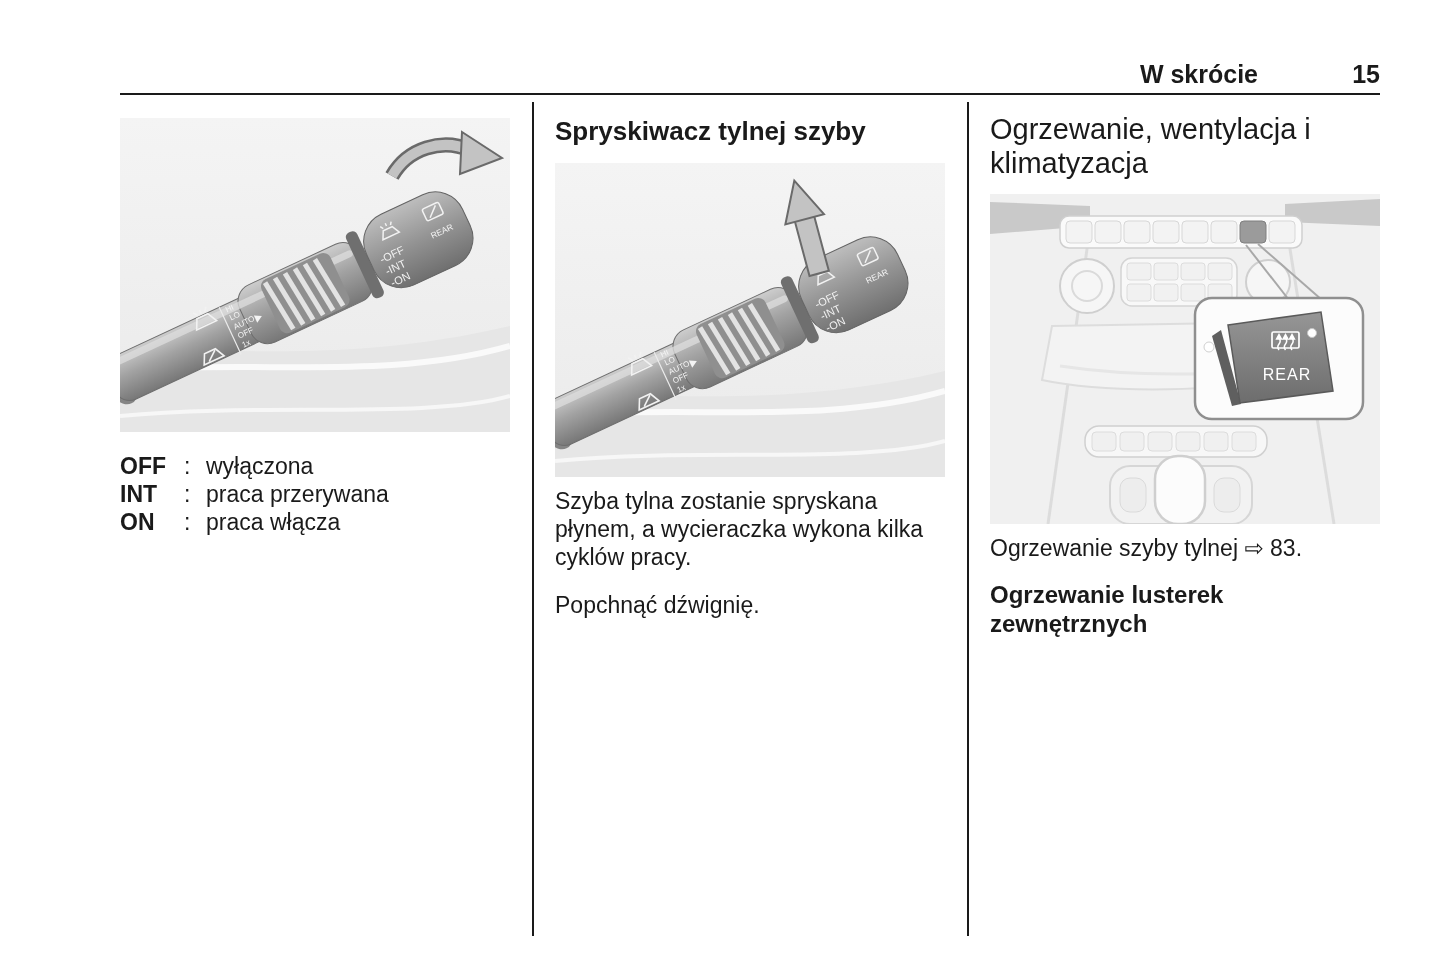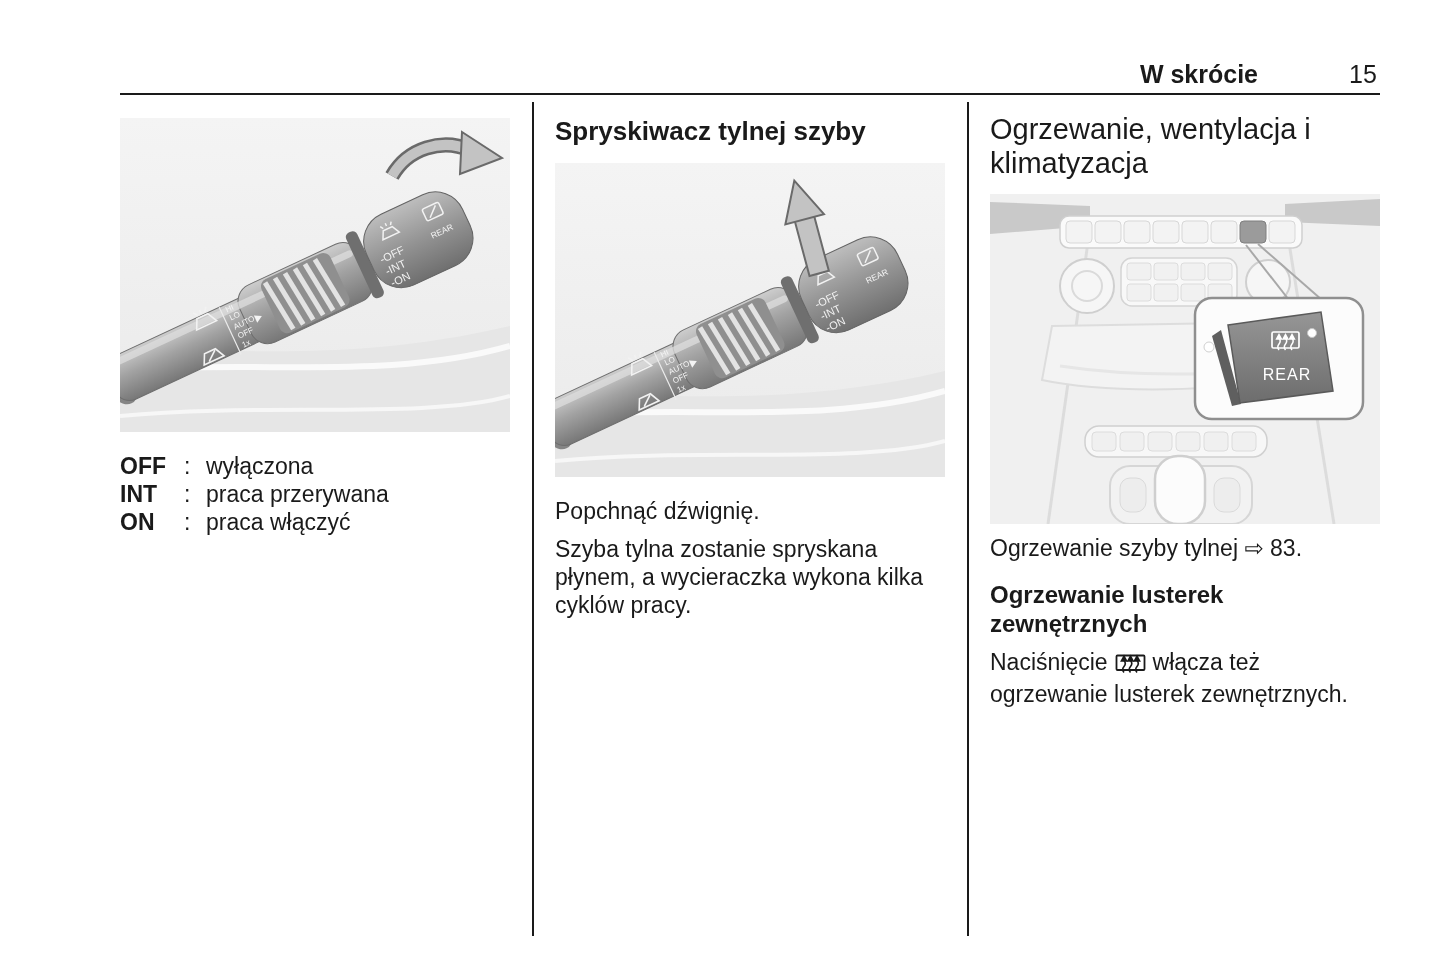--- a/index.html
+++ b/index.html
@@ -4,21 +4,21 @@
 <style>
   * { margin:0; padding:0; box-sizing:border-box; }
   html,body { width:1445px; height:965px; background:#ffffff; overflow:hidden;
               font-family:"Liberation Sans", sans-serif; color:#1a1a1a; }
   .page { position:relative; width:1445px; height:965px;margin-top:16px; }
 
   
   .hdr { position:absolute; top:44px; left:120px; width:1260px;
          display:flex; justify-content:flex-end; align-items:baseline; }
   .hdr .chapter { font-size:25px; font-weight:bold; }
-  .hdr .pagenum { font-size:25px; font-weight:normal; margin-left:88px; width:34px; text-align:center; }
+  .hdr .pagenum { font-size:25px; font-weight:bold; margin-left:88px; width:34px; text-align:right; }
   .hrule { position:absolute; top:77px; left:120px; width:1260px; height:2px; background:#1a1a1a; }
 
   
   .cols { position:absolute; top:86px; left:120px; width:1260px; height:838px;
           display:grid; grid-template-columns:390px 45px 390px 45px 390px; }
   .vsep { width:2px; height:834px; background:#1a1a1a; justify-self:center; }
 
   h2.colhead { font-size:26px; line-height:31px; font-weight:bold; margin-top:14px; }
   h1.bighead { font-size:29px; line-height:34px; font-weight:normal; margin-top:10px; }
   h3.subhead { font-size:24px; line-height:29px; font-weight:bold; }
@@ -137,21 +137,21 @@
 
       <div class="defs">
         <span class="term">OFF</span>
         <span class="colon">:</span>
         <span class="desc">wyłączona</span>
         <span class="term">INT</span>
         <span class="colon">:</span>
         <span class="desc">praca przerywana</span>
         <span class="term">ON</span>
         <span class="colon">:</span>
-        <span class="desc">praca włączyć</span>
+        <span class="desc">praca włącza</span>
       </div>
     </section>
 
     <div class="vsep"></div>
 
     <section class="col2">
       <h2 class="colhead">Spryskiwacz tylnej szyby</h2>
 
       <figure class="fig">
         <svg width="390" height="314" viewBox="0 0 390 314">
@@ -223,22 +223,22 @@
             <text x="334" y="175" font-size="8.5" fill="#f2f2f2" text-anchor="middle">REAR</text>
           </g>
 
           <g transform="rotate(-15 252 65)">
             <rect x="242" y="54" width="20" height="58" fill="#c3c3c3" stroke="#6a6a6a" stroke-width="2"></rect>
             <polygon points="232,56 252,16 272,56" fill="#c3c3c3" stroke="#6a6a6a" stroke-width="2"></polygon>
           </g>
         </svg>
       </figure>
 
+      <p class="body">Szyba tylna zostanie spryskana płynem, a wycieraczka wykona kilka cyklów pracy.</p>
       <p class="body first">Popchnąć dźwignię.</p>
-      <p class="body">Szyba tylna zostanie spryskana płynem, a wycieraczka wykona kilka cyklów pracy.</p>
     </section>
 
     <div class="vsep"></div>
 
     <section class="col3">
       <h1 class="bighead">Ogrzewanie, wentylacja i klimatyzacja</h1>
 
       <figure class="fig">
         <svg width="390" height="330" viewBox="0 0 390 330">
           <defs>
@@ -320,28 +320,17 @@
             <circle cx="219" cy="153" r="5" fill="#ffffff" stroke="#d0d0d0"></circle>
           </g>
         </svg>
       </figure>
 
 
       <p class="body">Ogrzewanie szyby tylnej ⇨ 83.</p>
 
       <h3 class="subhead second">Ogrzewanie lusterek zewnętrznych</h3>
 
-      <p class="body"><span>Naciśnięcie</span><span class="inline-icon lead trail"><svg width="31" height="23" viewBox="0 0 31 23">
-              <rect x="1.5" y="4.5" width="28" height="14.5" rx="1" fill="none" stroke="#1a1a1a" stroke-width="1.8"></rect>
-              <g stroke="#1a1a1a" stroke-width="1.6" fill="#1a1a1a">
-                <path d="M9,21.5 q-2.6,-3 0,-6 q2.6,-3 0,-6" fill="none"></path>
-                <polygon points="6.4,10 11.6,10 9,5.2"></polygon>
-                <path d="M15.5,21.5 q-2.6,-3 0,-6 q2.6,-3 0,-6" fill="none"></path>
-                <polygon points="12.9,10 18.1,10 15.5,5.2"></polygon>
-                <path d="M22,21.5 q-2.6,-3 0,-6 q2.6,-3 0,-6" fill="none"></path>
-                <polygon points="19.4,10 24.6,10 22,5.2"></polygon>
-              </g>
-            </svg></span><span>włącza też ogrzewanie lusterek zewnętrznych.</span></p>
 
     </section>
 
   </div>
 </div>
 
 </body></html>

